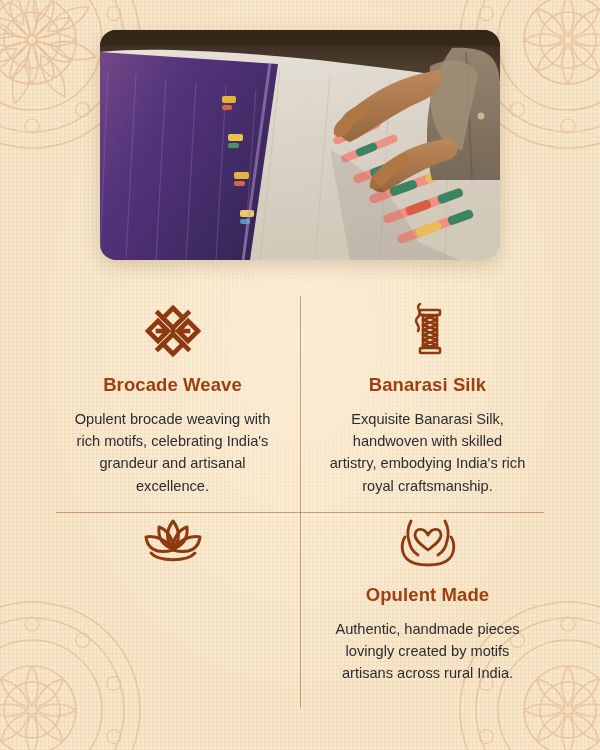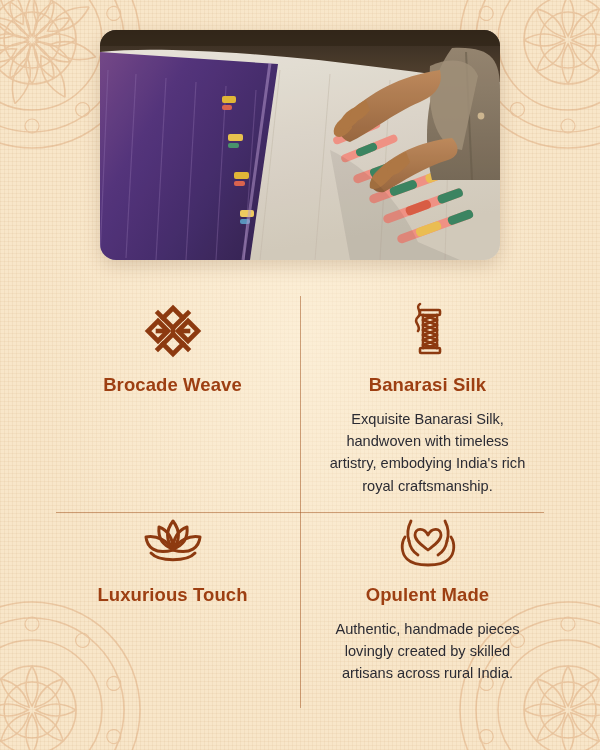--- a/index.html
+++ b/index.html
@@ -581,65 +581,65 @@
           <path d="M24 29 L16 29"></path>
           <path d="M38 29 L46 29"></path>
           <path d="M21 16 L16 11"></path>
           <path d="M41 16 L46 11"></path>
           <path d="M21 42 L16 47"></path>
           <path d="M41 42 L46 47"></path>
         </g>
       </svg>
     </div>
     <div class="feat-title">Brocade Weave</div>
+    <div class="feat-desc">Opulent brocade weaving with rich motifs, celebrating India's grandeur and artisanal excellence.</div>
   </div>
 
   <div class="cell right">
     <div class="feat-icon">
       <svg width="48" height="62" viewBox="0 0 48 62">
         <g stroke="#8d3a10" stroke-width="2.6" fill="none" stroke-linecap="round">
           <path d="M16 4 C10 8 20 12 14 17 C8 22 18 26 14 31"></path>
           <rect x="16" y="10" width="20" height="5" rx="1"></rect>
           <rect x="16" y="48" width="20" height="5" rx="1"></rect>
           <path d="M19 15 L33 20 M19 20 L33 25 M19 25 L33 30 M19 30 L33 35 M19 35 L33 40 M19 40 L33 45 M19 45 L33 48"></path>
           <path d="M33 15 L19 20 M33 20 L19 25 M33 25 L19 30 M33 30 L19 35 M33 35 L19 40 M33 40 L19 45 M33 45 L19 48"></path>
           <path d="M19 15 L19 48 M33 15 L33 48"></path>
         </g>
       </svg>
     </div>
     <div class="feat-title">Banarasi Silk</div>
-    <div class="feat-desc">Exquisite Banarasi Silk, handwoven with timeless artistry, embodying India's rich royal craftsmanship.</div>
+    <div class="feat-desc">Exquisite Banarasi Silk, handwoven with skilled artistry, embodying India's rich royal craftsmanship.</div>
   </div>
 
   <div class="cell left">
     <div class="feat-icon">
       <svg width="64" height="52" viewBox="0 0 64 52">
         <g stroke="#8d3a10" stroke-width="3" fill="none" stroke-linecap="round" stroke-linejoin="round">
           <path d="M32 6 C26 14 24 24 32 34 C40 24 38 14 32 6 Z"></path>
           <path d="M18 12 C17 22 20 30 32 34 C32 24 27 15 18 12 Z"></path>
           <path d="M46 12 C47 22 44 30 32 34 C32 24 37 15 46 12 Z"></path>
           <path d="M5 22 C6 32 14 40 32 35 C27 26 16 20 5 22 Z"></path>
           <path d="M59 22 C58 32 50 40 32 35 C37 26 48 20 59 22 Z"></path>
           <path d="M10 38 C18 47 46 47 54 38"></path>
         </g>
       </svg>
     </div>
-    <div class="feat-title">Luxurious Touch</div>
   </div>
 
   <div class="cell right">
     <div class="feat-icon">
       <svg width="62" height="56" viewBox="0 0 62 56">
         <g stroke="#8d3a10" stroke-width="2.8" fill="none" stroke-linecap="round" stroke-linejoin="round">
           <path d="M31 22 C27 14 18 15 18 22 C18 28 26 33 31 37 C36 33 44 28 44 22 C44 15 35 14 31 22 Z"></path>
           <path d="M14 8 C11 14 10 22 12 28"></path>
           <path d="M48 8 C51 14 52 22 50 28"></path>
           <path d="M8 24 C4 30 4 40 10 46 C14 50 22 52 31 52 C40 52 48 50 52 46 C58 40 58 30 54 24"></path>
           <path d="M12 28 C13 34 16 39 21 42"></path>
           <path d="M50 28 C49 34 46 39 41 42"></path>
         </g>
       </svg>
     </div>
     <div class="feat-title">Opulent Made</div>
-    <div class="feat-desc">Authentic, handmade pieces lovingly created by skilled artisans across rural India.</div>
+    <div class="feat-desc">Authentic, handmade pieces lovingly created by motifs artisans across rural India.</div>
   </div>
 
 </div>
 
 </body></html>

